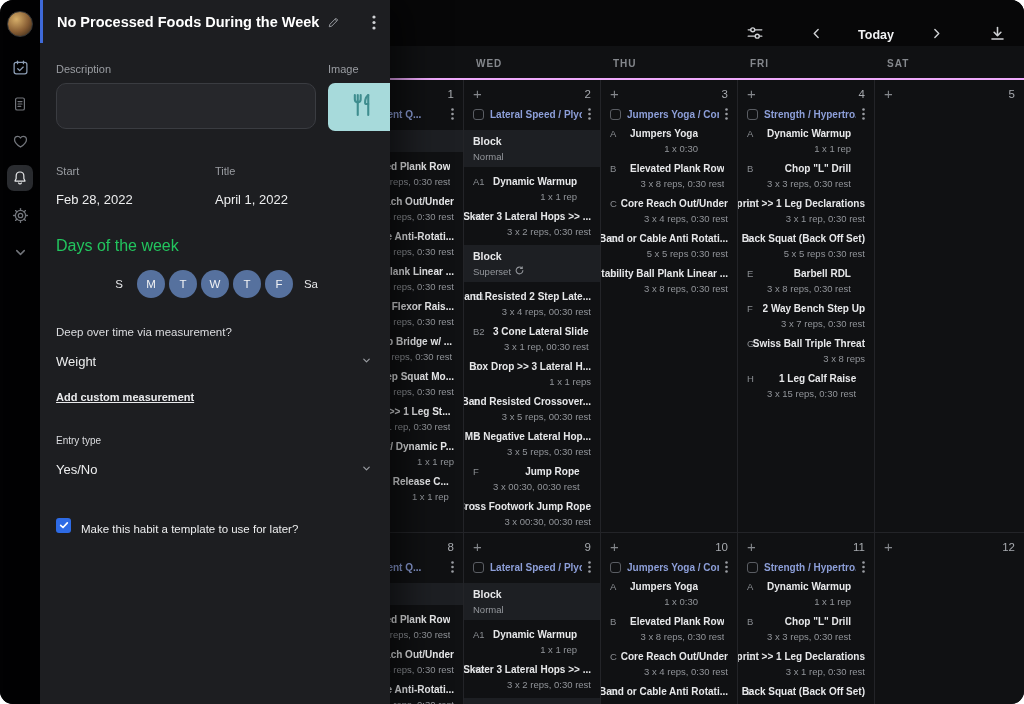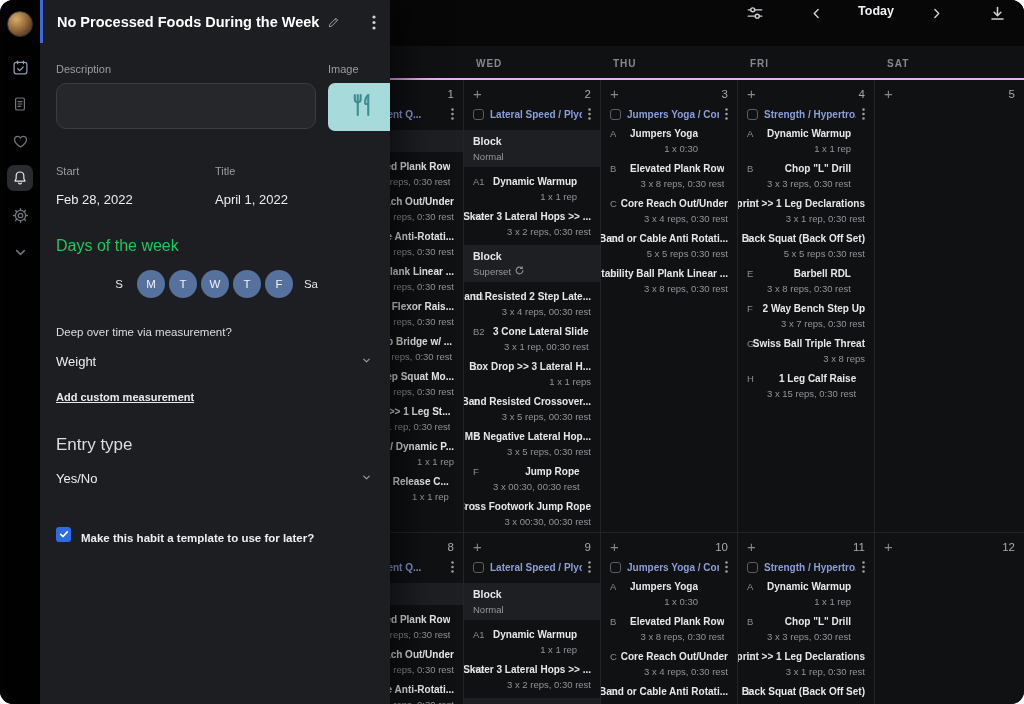--- a/index.html
+++ b/index.html
@@ -14,21 +14,21 @@
             background:radial-gradient(circle at 35% 30%, #d8b06a, #8a5f35 55%, #2e2215); border:1px solid #3a3a3a; }
   .snav { display:flex; flex-direction:column; align-items:center; gap:11px; margin-top:17px; }
   .sicon { width:26px; height:26px; border-radius:7px; display:flex; align-items:center; justify-content:center;
            color:#74777d; cursor:pointer; }
   .sicon.tint { color:#8fa0b8; }
   .sicon.active { background:#2b2d31; color:#e9eaec; }
 
   
   .cal { position:absolute; left:40px; top:0; right:0; bottom:0; background:#101113; }
   .cal-toolbar { position:absolute; top:0; left:0; right:0; height:46px; background:#070708;
-                 display:flex; align-items:flex-start; justify-content:flex-end; padding-right:14px;gap:19px; }
+                 display:flex; align-items:flex-end; justify-content:flex-end; padding-right:14px;gap:19px; }
   .tb-icon { color:#cfd1d4; display:flex; align-items:center; justify-content:center; width:26px; height:26px; cursor:pointer; }
   .tb-sliders { margin-right:16px; }
   .today-btn { background:none; border:none; color:#f0f1f3; font-family:inherit; font-size:12.5px; font-weight:600;
                cursor:pointer; padding:4px 10px; }
   .tb-dl { margin-left:16px; }
 
   .day-headers { position:absolute; top:46px; left:287px; right:0; height:34px;
                  display:grid; grid-template-columns:137px 137px 137px 137px 1fr;
                  border-bottom:2px solid #f0abfc; }
   .day-header { padding:12px 0 0 12px; font-size:10px; font-weight:700; letter-spacing:1px; color:#85888d; }
@@ -86,25 +86,25 @@
   .days-label { margin-top:30px; font-size:16px; color:#22c55e; }
   .day-pills { margin-top:15px; display:flex; justify-content:center; gap:4px; }
   .day-pill { width:28px; height:28px; border-radius:50%; display:flex; align-items:center; justify-content:center;
               color:#e6e7e9; font-size:11.5px; cursor:pointer; }
   .day-pill.sel { background:var(--day-pill-blue,#56719e); color:#f2f3f5; }
   .track-label { margin-top:28px; font-size:11.5px; color:#dcdde0; }
   .select-row { margin-top:16px; display:flex; justify-content:space-between; align-items:center;
                 font-size:13px; color:#edeeef; cursor:pointer; padding-right:2px; }
   .add-custom { display:inline-block; margin-top:22px; font-size:11px; font-weight:700; color:#e9eaec;
                 text-decoration:underline; cursor:pointer; }
-  .entry-label { margin-top:30px; font-size:17px; color:#dcdde0; }
+  .entry-label { margin-top:30px; font-size:10px; color:#dcdde0; }
   .template-row { margin-top:38px; display:flex; align-items:center; gap:10px; cursor:pointer; }
   .cb { width:15px; height:15px; border-radius:3px; background:var(--checkbox-blue,#2e6be5); flex:none;
         display:flex; align-items:center; justify-content:center; cursor:pointer; }
-  .cb-label { font-size:11.5px; font-weight:700; color:#edeeef;margin-top:8px; }
+  .cb-label { font-size:11.5px; font-weight:400; color:#edeeef;margin-top:8px; }
 </style>
 </head>
 <body>
 
 <div class="app">
 
   <div class="cal">
     <div class="cal-toolbar">
       <span class="tb-icon tb-sliders">
         <svg width="18" height="18" viewBox="0 0 20 20" fill="none" stroke="currentColor" stroke-width="1.6" stroke-linecap="round">

